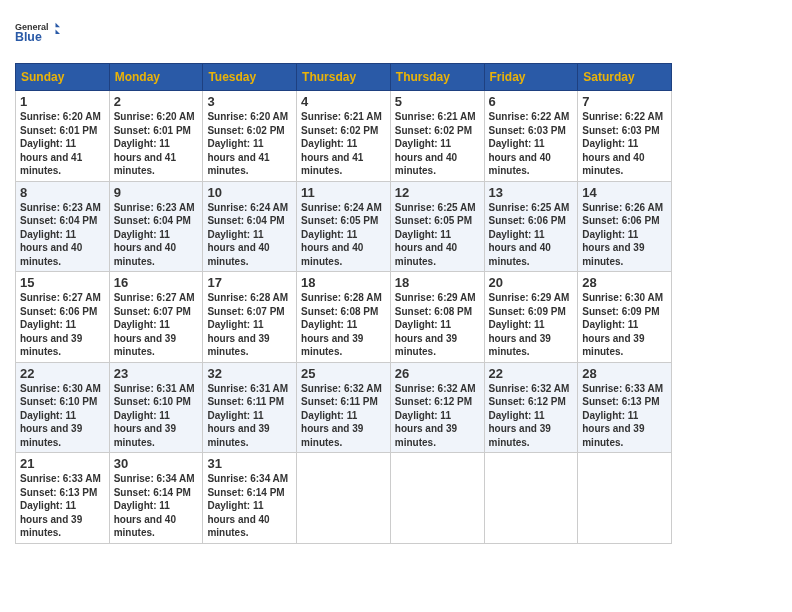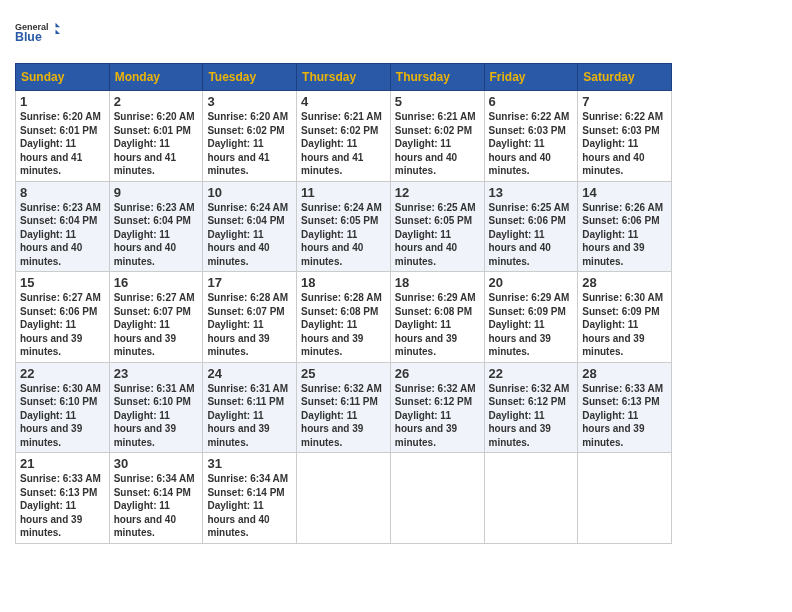--- a/index.html
+++ b/index.html
@@ -207,21 +207,21 @@
         <tr>
           <td>
             <span class="day-num">22</span>
             <div class="day-info">Sunrise: 6:30 AM<br>Sunset: 6:10 PM<br>Daylight: 11 hours and 39 minutes.</div>
           </td>
           <td>
             <span class="day-num">23</span>
             <div class="day-info">Sunrise: 6:31 AM<br>Sunset: 6:10 PM<br>Daylight: 11 hours and 39 minutes.</div>
           </td>
           <td>
-            <span class="day-num">24</span>
+            <span class="day-num">32</span>
             <div class="day-info">Sunrise: 6:31 AM<br>Sunset: 6:11 PM<br>Daylight: 11 hours and 39 minutes.</div>
           </td>
           <td>
             <span class="day-num">25</span>
             <div class="day-info">Sunrise: 6:32 AM<br>Sunset: 6:11 PM<br>Daylight: 11 hours and 39 minutes.</div>
           </td>
           <td>
             <span class="day-num">26</span>
             <div class="day-info">Sunrise: 6:32 AM<br>Sunset: 6:12 PM<br>Daylight: 11 hours and 39 minutes.</div>
           </td>

